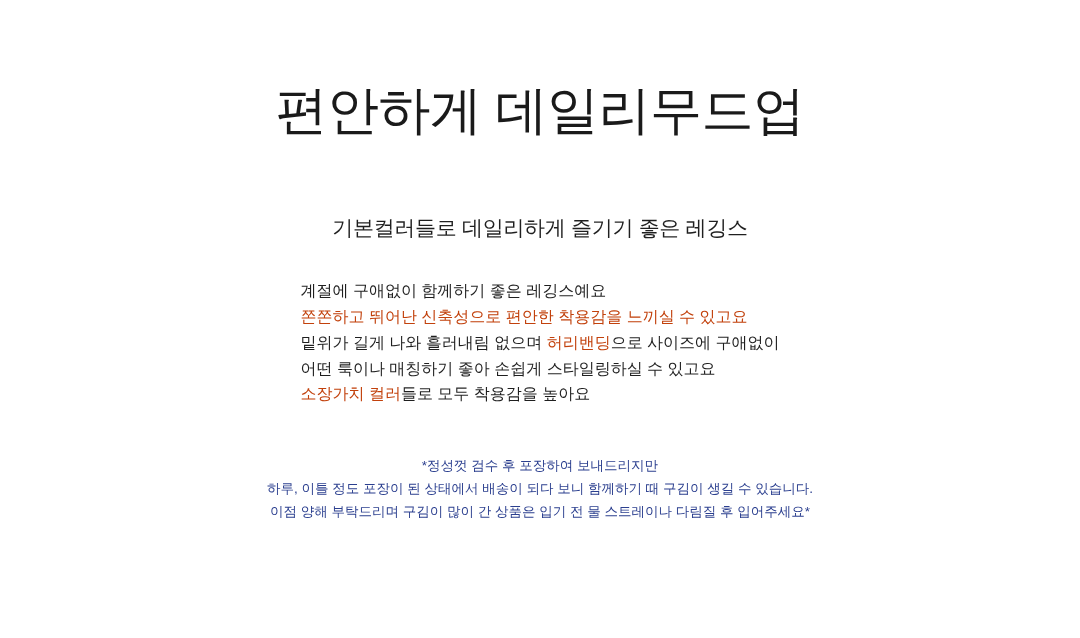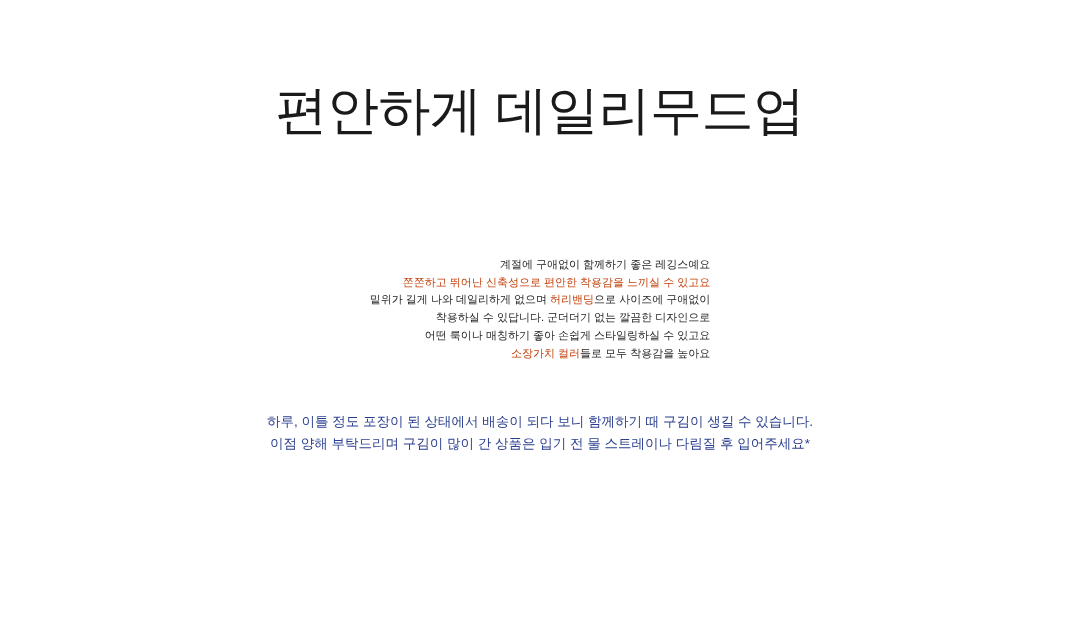--- a/index.html
+++ b/index.html
@@ -37,23 +37,23 @@
   }
   .subhead {
     margin-top: 36px;
     text-align: center;
     font-size: 21px;
     font-weight: 400;
     color: #1f1f1f;
     letter-spacing: -0.3px;
   }
   .body-block {
-    margin-top: 78px;
-    text-align: right;
-    font-size: 11px;
+    margin-top: 36px;
+    text-align: left;
+    font-size: 16px;
     line-height: 1.62;
     color: #1f1f1f;
   }
   .body-block .ln {
     display: block;
     white-space: nowrap;
   }
   .accent {
     color: #c2410c;
   }
@@ -71,28 +71,29 @@
 </style>
 </head>
 <body>
 
 <div class="page">
 
   <h1 class="headline">
     <span class="line">편안하게 데일리무드업</span>
   </h1>
 
+  <div class="subhead">기본컬러들로 데일리하게 즐기기 좋은 레깅스</div>
 
   <div class="body-block">
       <span class="ln"><span>계절에 구애없이 함께하기 좋은 레깅스예요</span></span>
       <span class="ln"><span class="accent">쫀쫀하고 뛰어난 신축성으로 편안한 착용감을 느끼실 수 있고요</span></span>
-      <span class="ln"><span>밑위가 길게 나와 데일리하게 없으며 </span><span class="accent">허리밴딩</span><span>으로 사이즈에 구애없이</span></span>
-      <span class="ln"><span>착용하실 수 있답니다. 군더더기 없는 깔끔한 디자인으로</span></span>
+      <span class="ln"><span>밑위가 길게 나와 흘러내림 없으며 </span><span class="accent">허리밴딩</span><span>으로 사이즈에 구애없이</span></span>
       <span class="ln"><span>어떤 룩이나 매칭하기 좋아 손쉽게 스타일링하실 수 있고요</span></span>
       <span class="ln"><span class="accent">소장가치 컬러</span><span>들로 모두 착용감을 높아요</span></span>
     </div>
 
   <div class="note-block">
+      <span class="ln">*정성껏 검수 후 포장하여 보내드리지만</span>
       <span class="ln">하루, 이틀 정도 포장이 된 상태에서 배송이 되다 보니 함께하기 때 구김이 생길 수 있습니다.</span>
       <span class="ln">이점 양해 부탁드리며 구김이 많이 간 상품은 입기 전 물 스트레이나 다림질 후 입어주세요*</span>
     </div>
 
 </div>
 
 </body></html>

